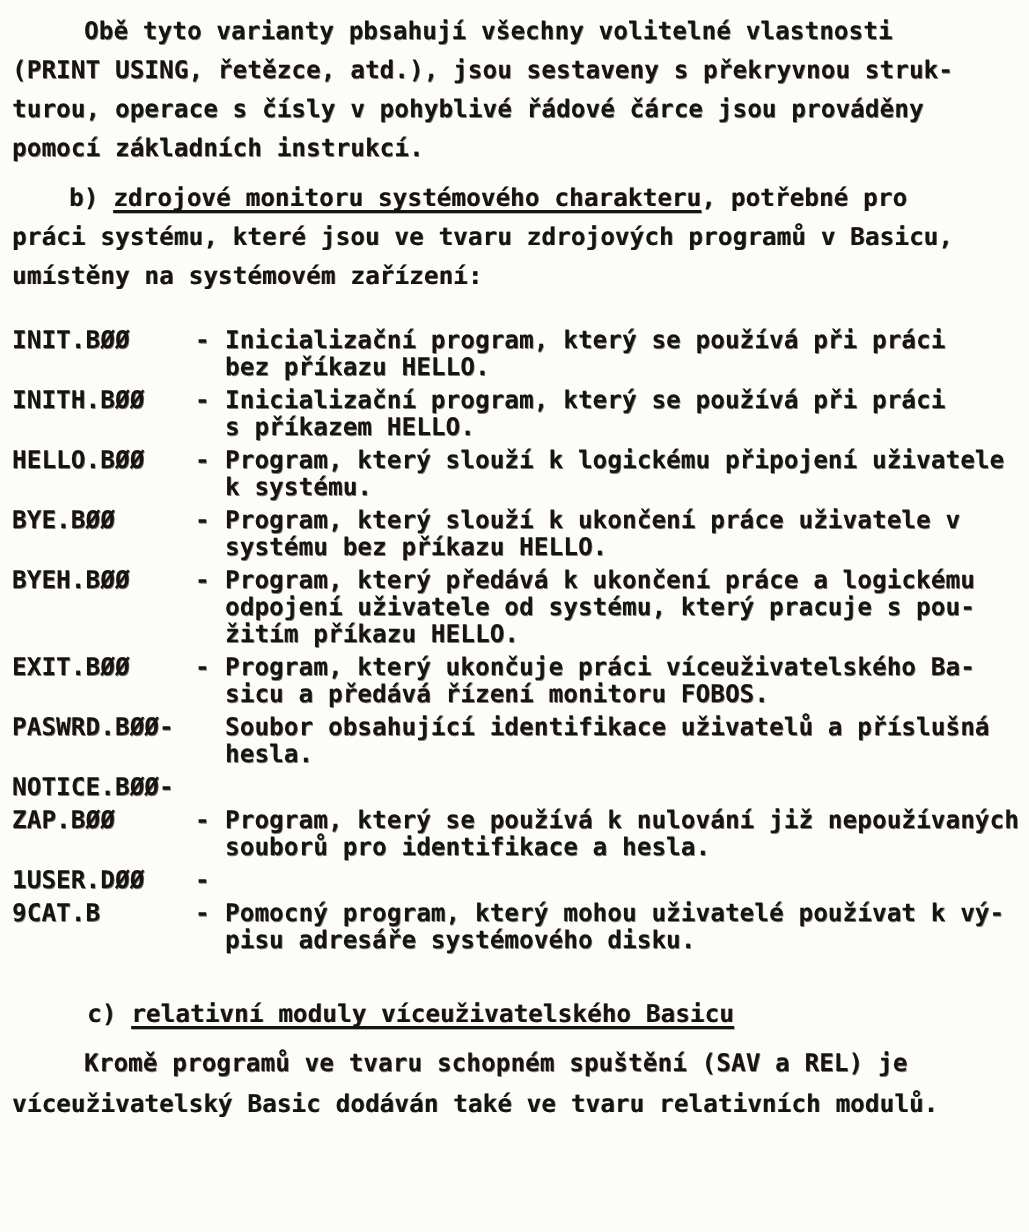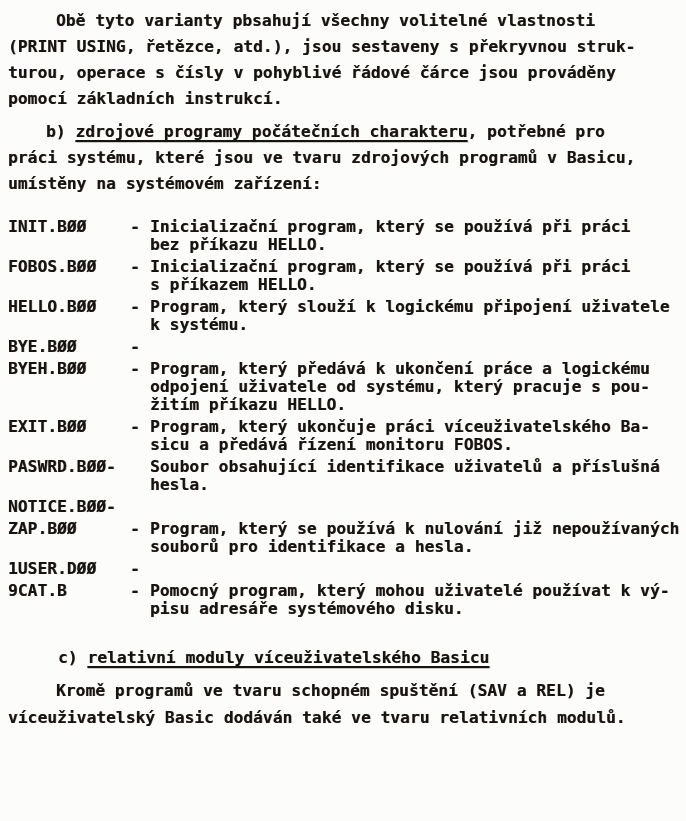--- a/index.html
+++ b/index.html
@@ -58,49 +58,51 @@
 </head>
 <body>
 
 <div class="page">
 
   <p class="para">Obě tyto varianty pbsahují všechny volitelné vlastnosti
 (PRINT USING, řetězce, atd.), jsou sestaveny s překryvnou struk-
 turou, operace s čísly v pohyblivé řádové čárce jsou prováděny
 pomocí základních instrukcí.</p>
 
-  <p class="bpara"><span>b) </span><span class="u">zdrojové programy počátečních charakteru</span><span>, potřebné pro
+  <p class="bpara"><span>b) </span><span class="u">zdrojové monitoru systémového charakteru</span><span>, potřebné pro
 práci systému, které jsou ve tvaru zdrojových programů v Basicu,
 umístěny na systémovém zařízení:</span></p>
 
   <div class="filelist" id="file-list">
     <div class="row">
       <span class="fname">INIT.BØØ</span>
       <span class="fsep">-</span>
       <span class="fdesc">Inicializační program, který se používá při práci
 bez příkazu HELLO.</span>
     </div>
 
     <div class="row">
-      <span class="fname">FOBOS.BØØ</span>
+      <span class="fname">INITH.BØØ</span>
       <span class="fsep">-</span>
       <span class="fdesc">Inicializační program, který se používá při práci
 s příkazem HELLO.</span>
     </div>
 
     <div class="row">
       <span class="fname">HELLO.BØØ</span>
       <span class="fsep">-</span>
       <span class="fdesc">Program, který slouží k logickému připojení uživatele
 k systému.</span>
     </div>
 
     <div class="row">
       <span class="fname">BYE.BØØ</span>
       <span class="fsep">-</span>
+      <span class="fdesc">Program, který slouží k ukončení práce uživatele v
+systému bez příkazu HELLO.</span>
     </div>
 
     <div class="row">
       <span class="fname">BYEH.BØØ</span>
       <span class="fsep">-</span>
       <span class="fdesc">Program, který předává k ukončení práce a logickému
 odpojení uživatele od systému, který pracuje s pou-
 žitím příkazu HELLO.</span>
     </div>
 

